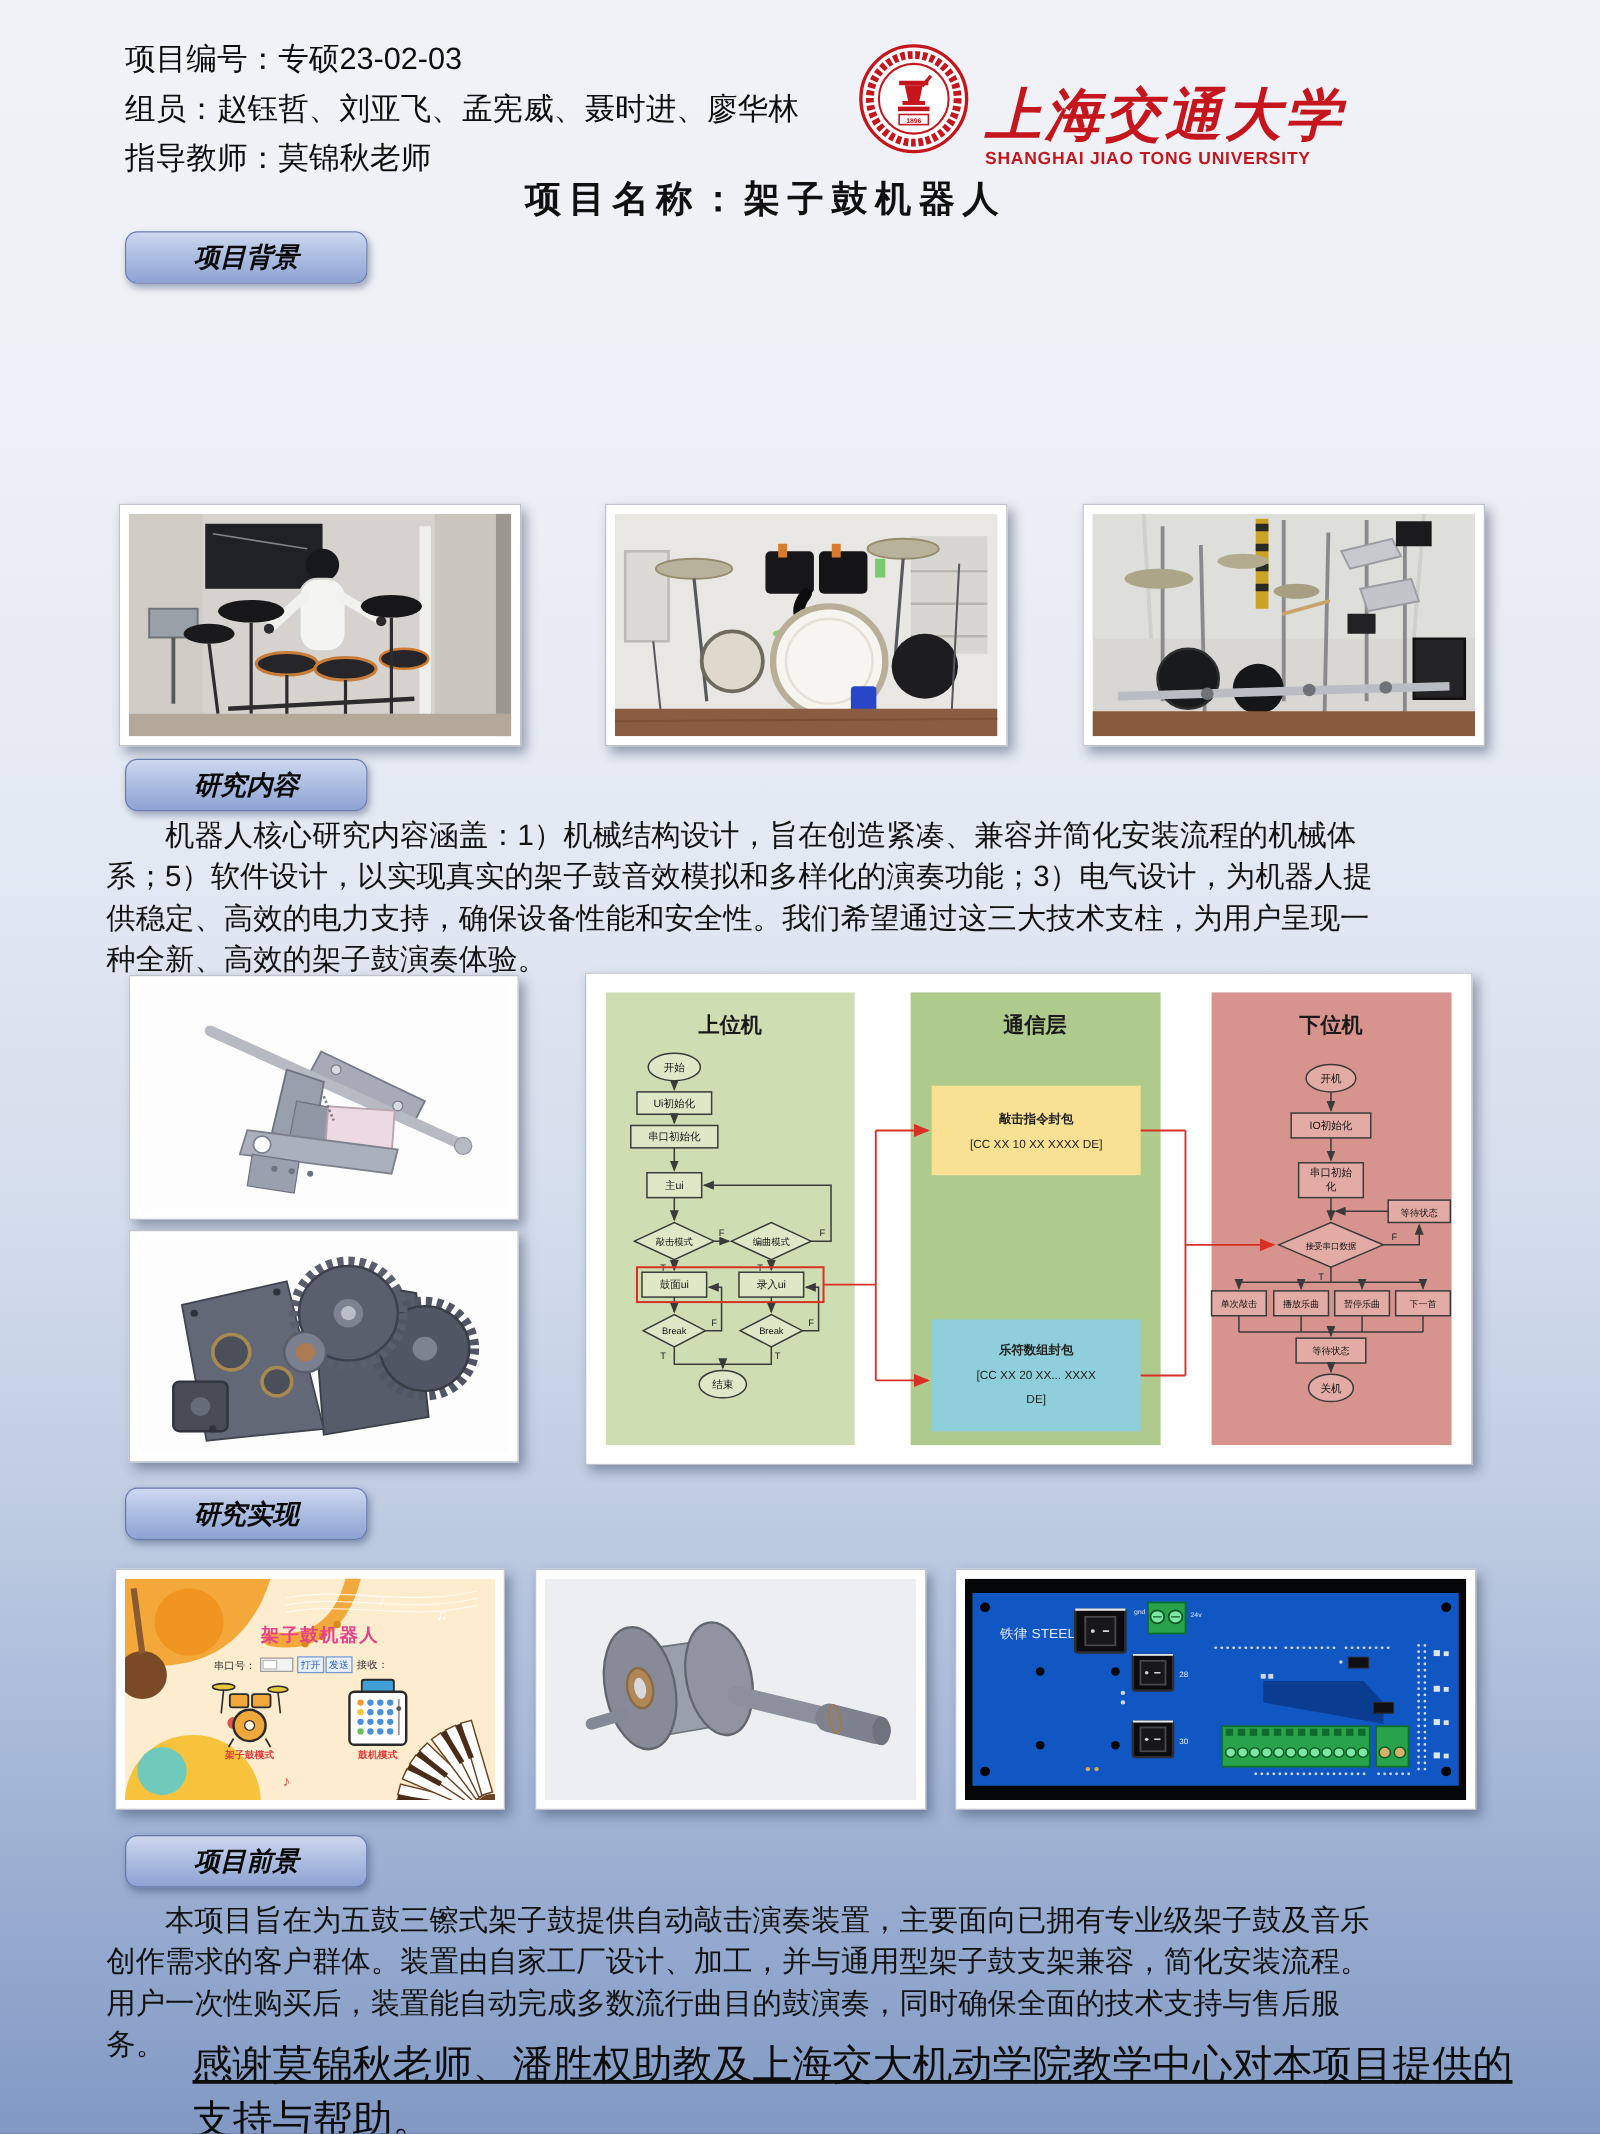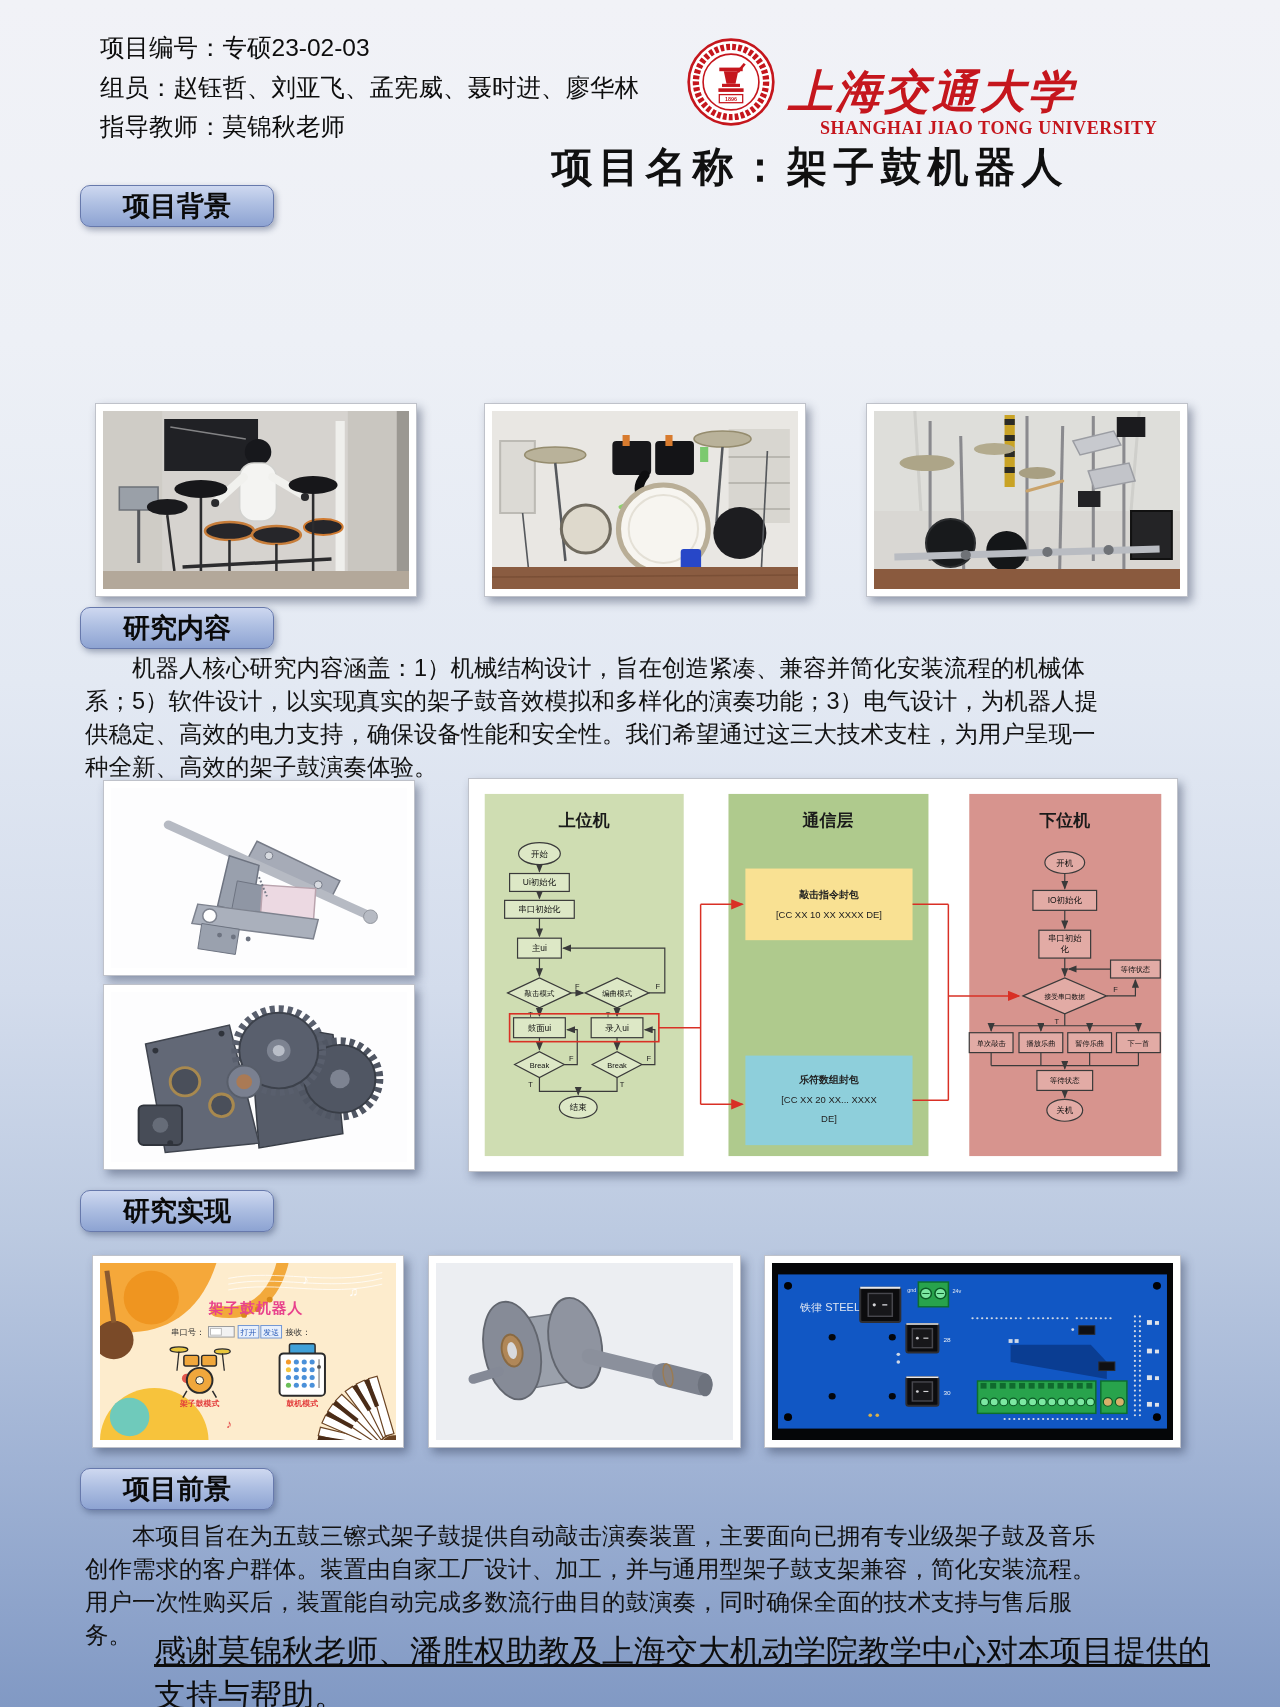--- a/index.html
+++ b/index.html
@@ -7,30 +7,30 @@
     position:relative;width:1280px;height:1707px;margin:0 auto;overflow:hidden;
     font-family:"Liberation Sans","DejaVu Sans",sans-serif;color:#111;
     background:linear-gradient(180deg,#f1f2f7 0%,#edf0f6 20%,#e3e9f3 40%,#d3dcec 58%,#bccae1 72%,#9fb2d4 86%,#8199c4 100%);
   }
   .abs{position:absolute;}
   .hdr{left:100px;top:28px;font-size:24.5px;line-height:39.5px;color:#0d0d0d;font-weight:500;}
   .logo{left:686px;top:24px;display:flex;align-items:center;gap:12px;}
   .seal{width:90px;height:90px;}
   .logo-cn{font-size:45px;line-height:48px;color:#c5161d;font-weight:bold;font-style:italic;
            font-family:"DejaVu Serif","Liberation Serif",serif;letter-spacing:3px;margin-top:44px;}
-  .logo-en{font-size:18px;color:#c5161d;font-weight:bold;letter-spacing:.6px;
-           font-family:Liberation Serif, serif;margin-top:2px;margin-left:32px;}
-  .title{left:420px;top:140px;width:780px;text-align:center;font-size:41px;font-weight:bold;
+  .logo-en{font-size:14px;color:#c5161d;font-weight:bold;letter-spacing:.6px;
+           font-family:Liberation Sans, sans-serif;margin-top:2px;}
+  .title{left:420px;top:140px;width:780px;font-size:29px;font-weight:bold;
          letter-spacing:6px;color:#101010;}
   .sec-btn{
-    left:80px;width:192px;height:40px;border-radius:10px;
+    left:100px;width:192px;height:40px;border-radius:10px;
     background:linear-gradient(180deg,#ced8f0 0%,#aebfe2 45%,#8da3d2 100%);
     border:1.5px solid #6779ac;box-shadow:2px 3px 6px rgba(40,55,90,.4);
     display:flex;align-items:center;justify-content:center;
-    font-size:27px;font-weight:bold;color:#0a0a0a;
+    font-size:21px;font-weight:bold;color:#0a0a0a;font-style:italic;
   }
   .para{left:85px;width:1022px;font-size:23.5px;line-height:33px;text-indent:2em;color:#121212;}
   .card{background:#fff;border:1px solid #bfc2ca;box-shadow:4px 5px 9px rgba(45,55,85,.45);
         padding:7px;box-sizing:border-box;}
   .card svg{display:block;width:100%;height:100%;}
   .fc text{font-family:inherit;}
   .footer{left:102px;top:1630px;width:1115px;font-size:32px;color:#0d0d0d;padding-left:52px;box-sizing:border-box;text-decoration:underline;}
 </style>
 </head>
 <body>

